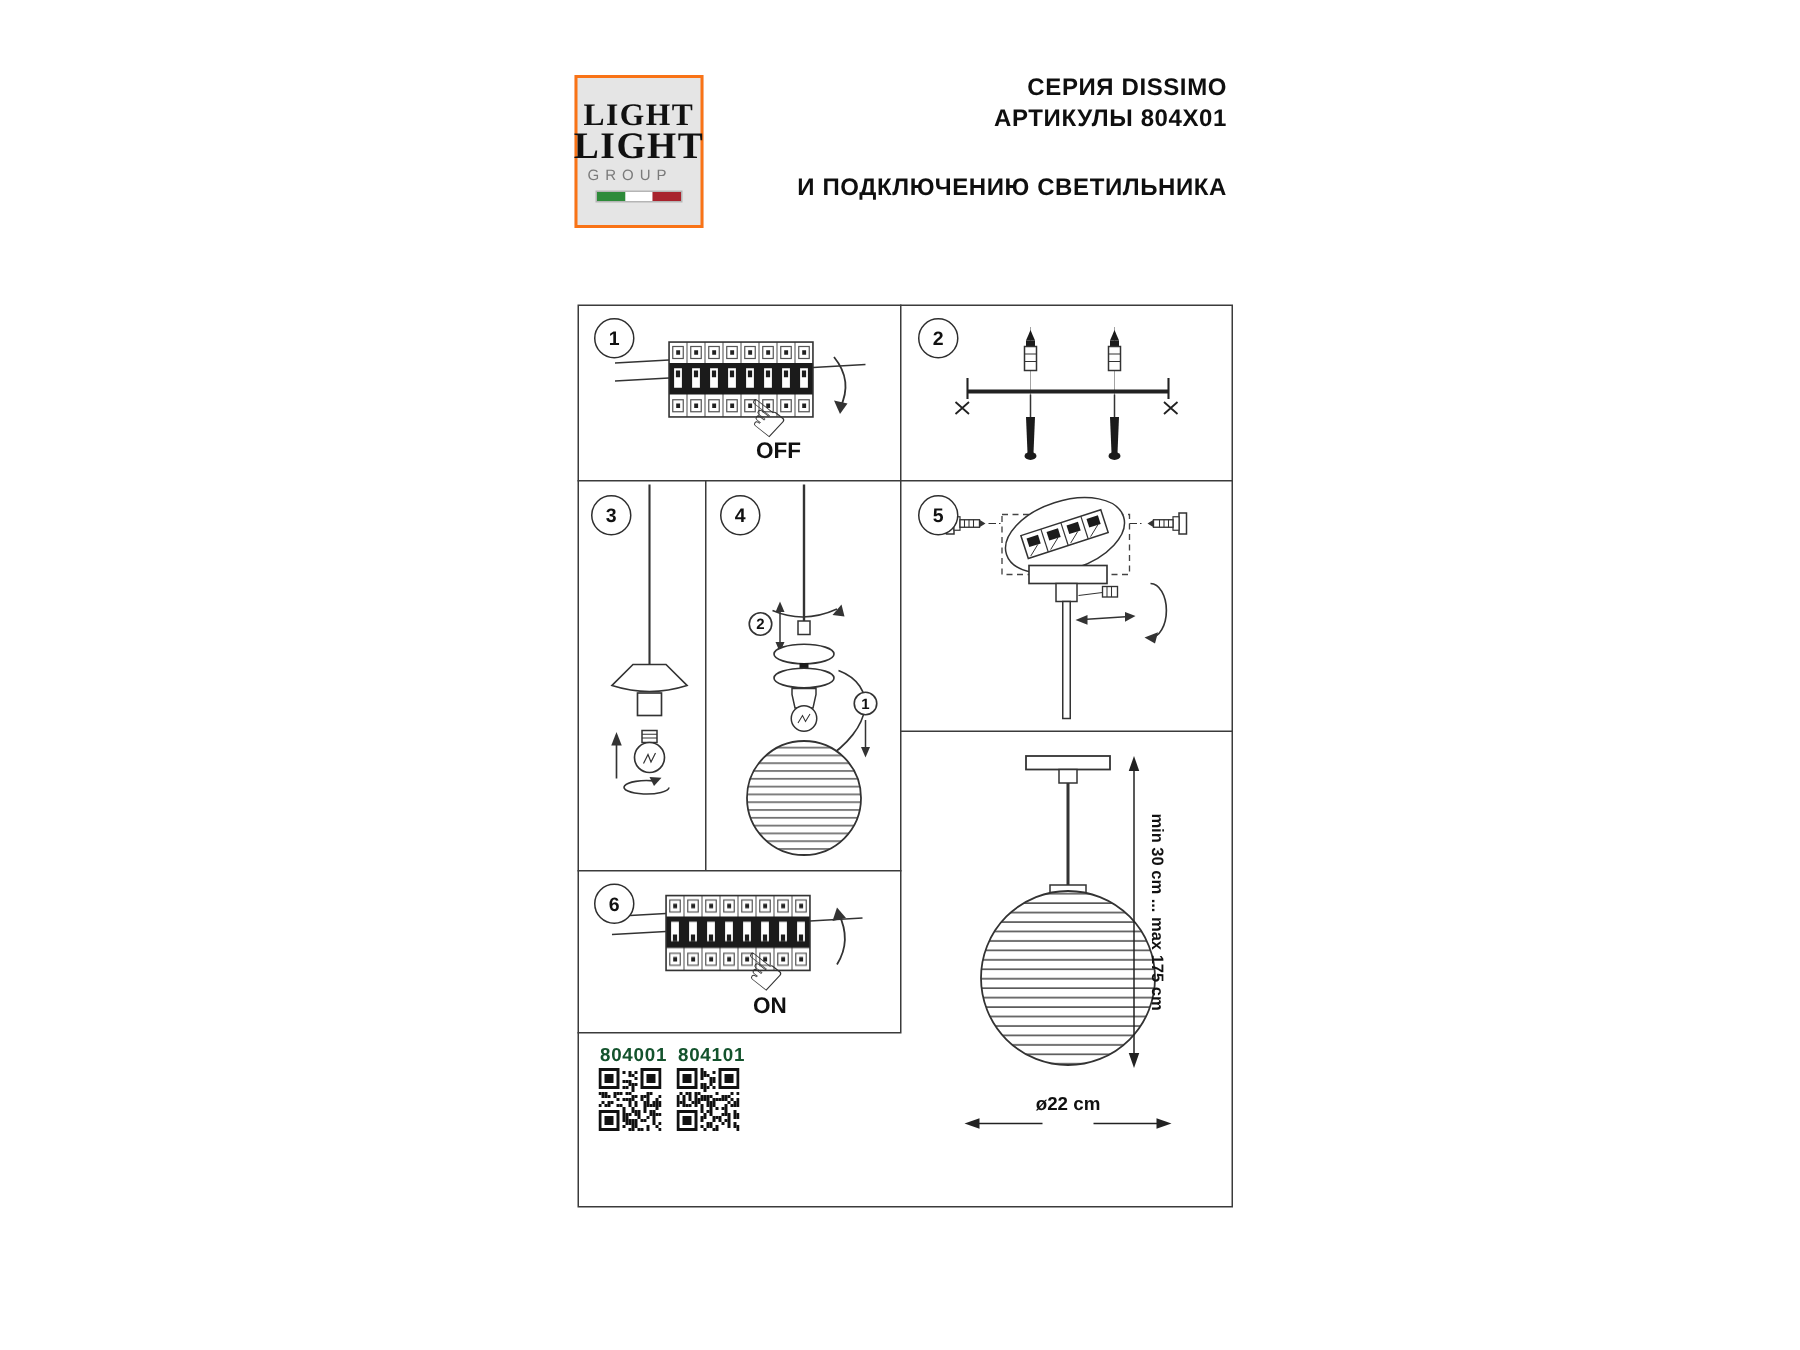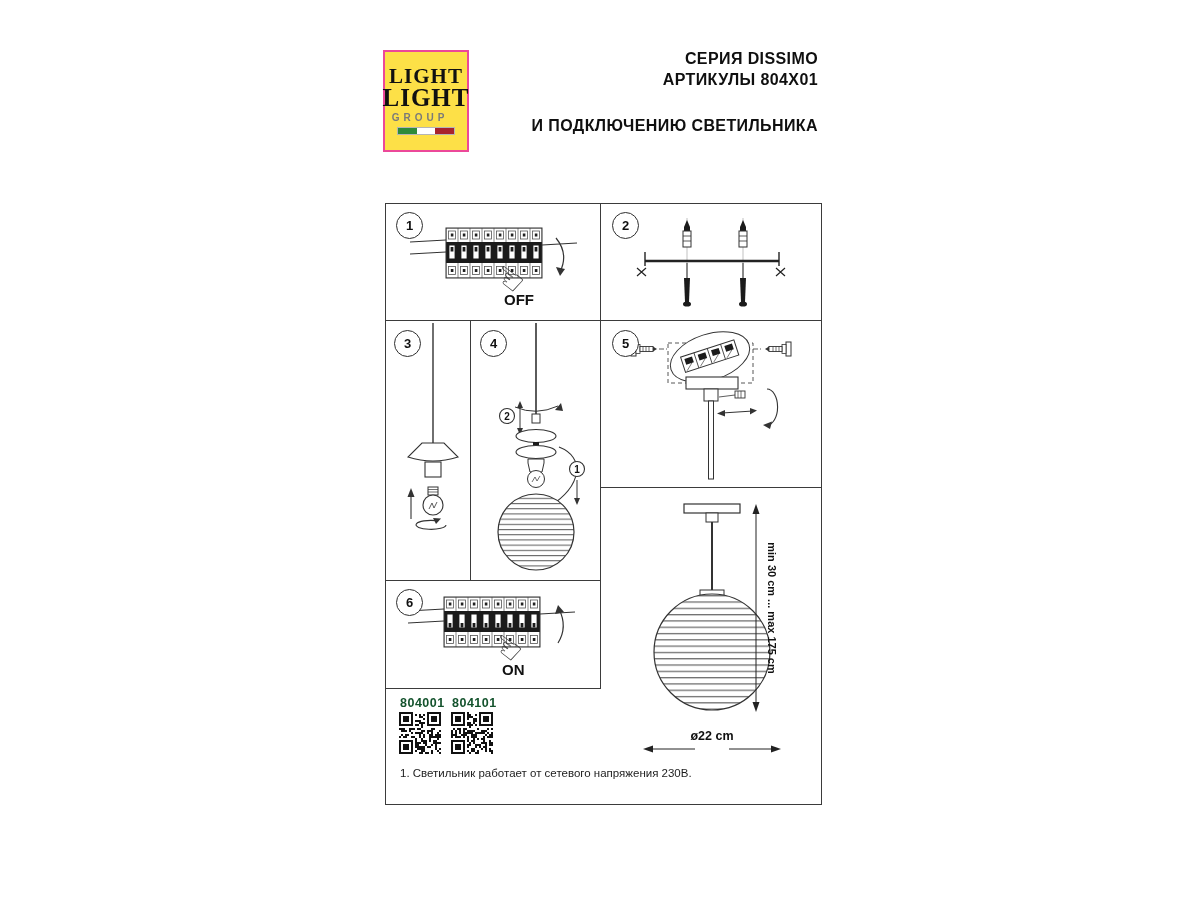--- a/index.html
+++ b/index.html
@@ -1,24 +1,24 @@
 <!DOCTYPE html>
 <html><head>
 <meta charset="utf-8">
 <style>
   html,body{margin:0;padding:0;background:#fff;}
   #page{position:relative;width:1200px;height:900px;background:#ffffff;
         font-family:"Liberation Sans", sans-serif;color:#1a1a1a;overflow:hidden;}
   .abs{position:absolute;}
   
-  .logo-box{left:383px;top:50px;width:82px;height:98px;border:2px solid #ec4899;
-            background:#fde047;display:flex;flex-direction:column;align-items:center;justify-content:center;}
+  .logo-box{left:383px;top:50px;width:82px;height:98px;border:2px solid #f97316;
+            background:#e5e5e5;display:flex;flex-direction:column;align-items:center;justify-content:center;}
   .logo-light{font-family:"Liberation Serif", serif;font-weight:bold;font-size:21px;line-height:19px;letter-spacing:1px;color:#111;}
   .logo-star {font-family:"Liberation Serif", serif;font-weight:bold;font-size:25px;line-height:23px;letter-spacing:1px;color:#111;}
-  .logo-group{font-size:10px;letter-spacing:4px;color:#7a7a7a;margin:3px 16px 4px 4px;font-weight:bold;}
+  .logo-group{font-size:10px;letter-spacing:4px;color:#7a7a7a;margin:3px 16px 4px 4px;}
   .flag{width:58px;height:8px;display:flex;border:1px solid #b5b5b5;box-sizing:border-box;}
   .flag>div{flex:1;}
   .hdr{right:382px;text-align:right;font-weight:bold;color:#0f0f0f;}
   .hdr-top{top:48px;font-size:16px;line-height:21px;letter-spacing:0.4px;text-align:right;}
   .hdr-sub{top:115px;font-size:16px;line-height:21px;letter-spacing:0.4px;}
   
   .grid-outer{left:385px;top:203px;width:437px;height:602px;border:1.3px solid #3b3b3b;box-sizing:border-box;}
   .vline,.hline{background:#3b3b3b;}
   .badge{width:25px;height:25px;border:1.5px solid #2e2e2e;border-radius:50%;background:#fff;
          display:flex;align-items:center;justify-content:center;font-size:13px;font-weight:bold;color:#111;z-index:3;}
@@ -575,16 +575,15 @@
       <rect x="4" y="4" width="6" height="6" fill="#111"></rect>
       <rect x="28" y="0" width="14" height="14" fill="#111"></rect>
       <rect x="30" y="2" width="10" height="10" fill="#fff"></rect>
       <rect x="32" y="4" width="6" height="6" fill="#111"></rect>
       <rect x="0" y="28" width="14" height="14" fill="#111"></rect>
       <rect x="2" y="30" width="10" height="10" fill="#fff"></rect>
       <rect x="4" y="32" width="6" height="6" fill="#111"></rect>
     </svg>
 
   <div class="abs note" style="left:400px;top:764px;width:410px;">
-    <div>1. Светильник работает от сетевого напряжения 230В.</div>
   </div>
 
 </div>
 
 </body></html>

